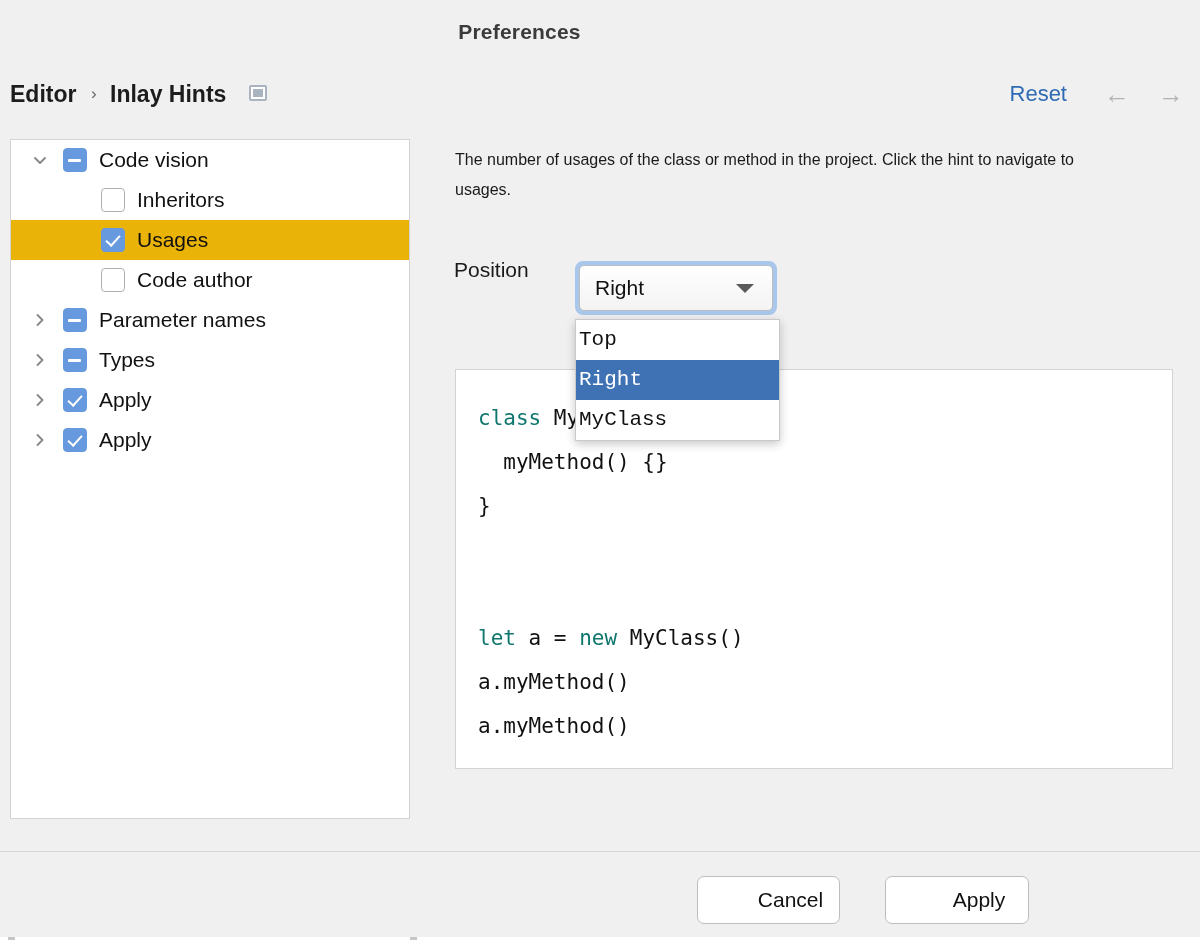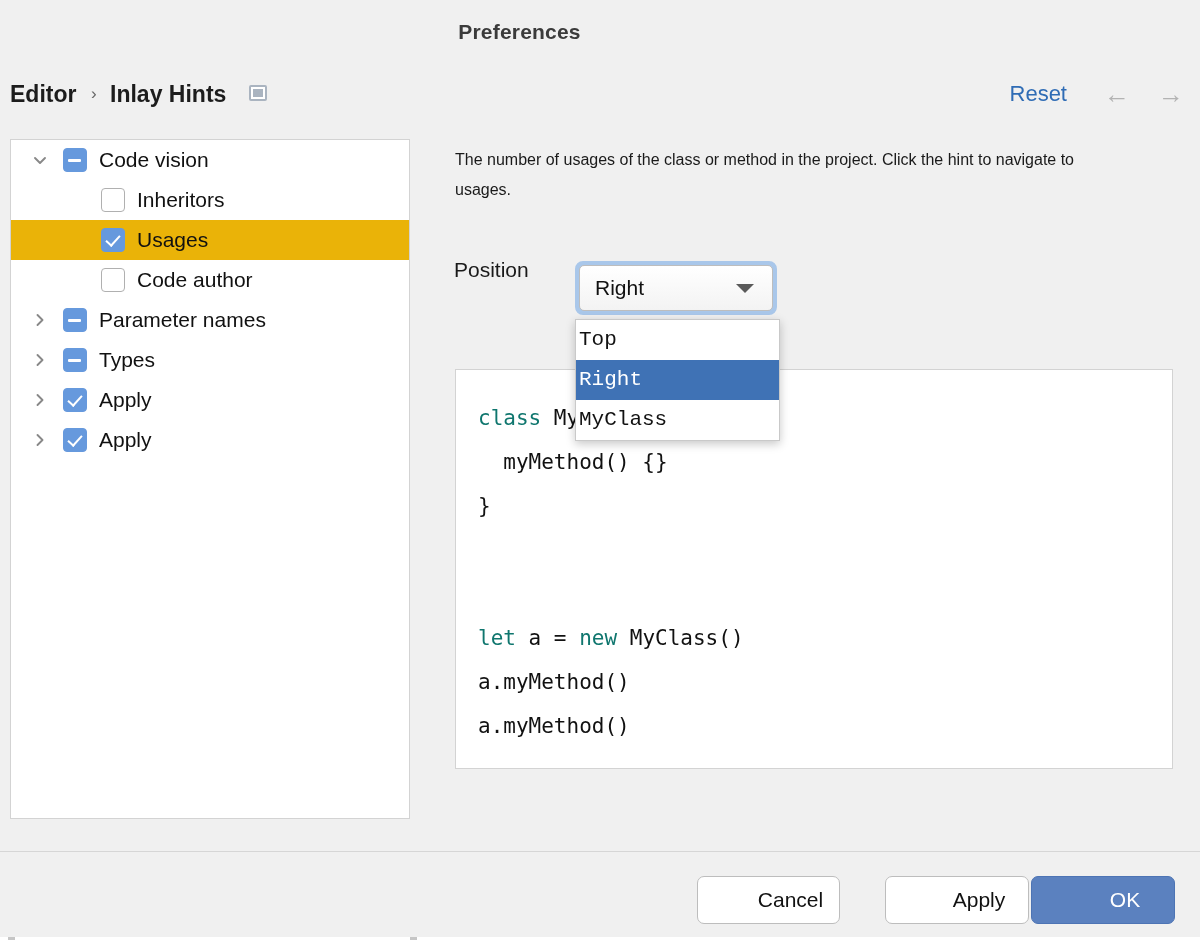--- a/index.html
+++ b/index.html
@@ -321,18 +321,17 @@
 
   <div class="dropdown" id="dropdown">
       <div class="dd-item">Top</div>
       <div class="dd-item sel">Right</div>
       <div class="dd-item">MyClass</div>
     </div>
 
   <div class="footer-sep"></div>
   <div class="btn plain btn-cancel">Cancel</div>
   <div class="btn plain btn-apply">Apply</div>
-  <div class="btn primary btn-ok">OK</div>
 
   <div class="bottom-strip"></div>
   <div class="strip-nub a"></div>
   <div class="strip-nub b"></div>
 </div>
 
 </body></html>

